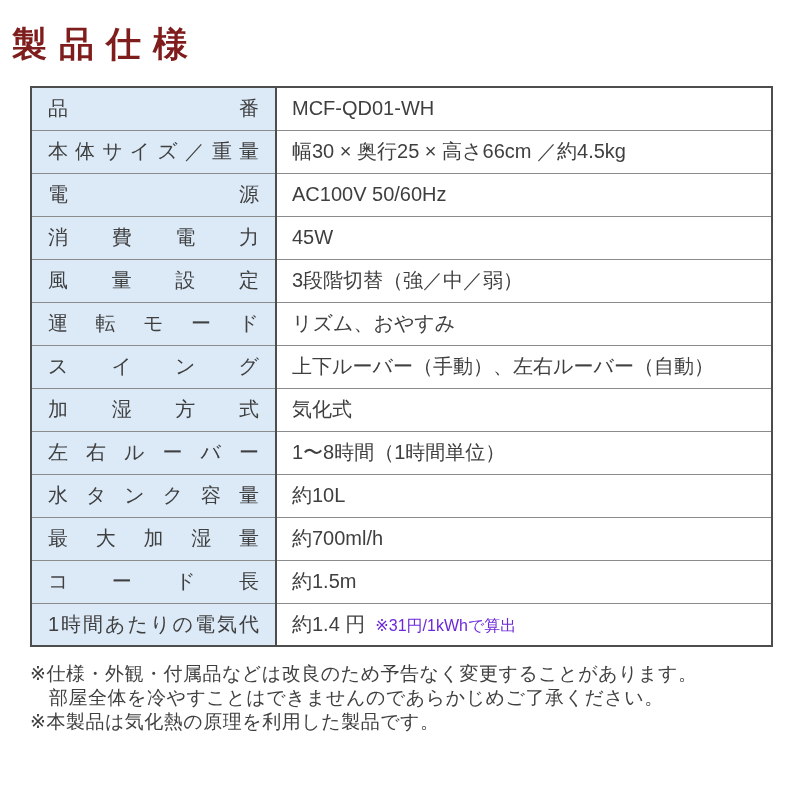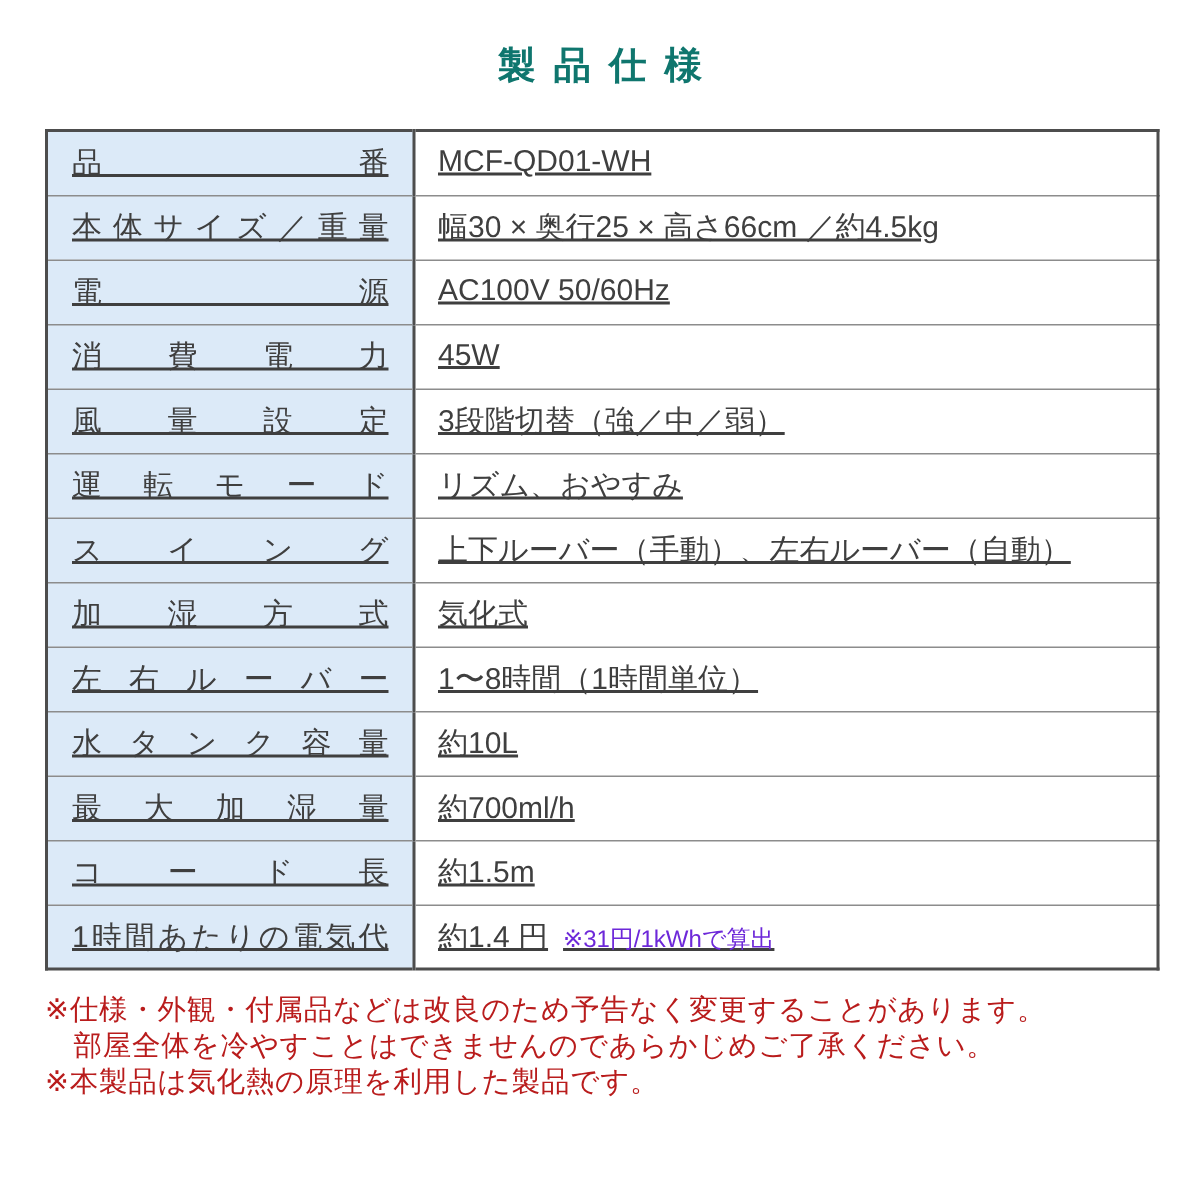--- a/index.html
+++ b/index.html
@@ -9,44 +9,43 @@
     background: #ffffff;
     font-family: "Liberation Sans", "DejaVu Sans", sans-serif;
     overflow: hidden;
   }
   .page {
     width: 800px;
     height: 800px;
     padding-top: 22px;
   }
   .page-title {
-    text-align: center;
-    font-size: 25px;
+    text-align: left;
+    font-size: 35px;
     font-weight: bold;
-    color: #0f766e;
+    color: #7f1d1d;
     letter-spacing: 12px;
     text-indent: 12px;
     line-height: 44px;
     margin-bottom: 20px;
   }
   table.spec-table {
     border-collapse: collapse;
     table-layout: fixed;
     width: 743px;
     margin-left: 30px;
     border: 2px solid #4d4d4d;
   }
   table.spec-table th,
   table.spec-table td {
     border: 1px solid #8c8c8c;
     height: 43px;
     vertical-align: middle;
     font-weight: normal;
     color: #3f3f3f;
-    text-decoration: underline;
   }
   table.spec-table th {
     width: 245px;
     background: #dceaf8;
     border-right: 2px solid #4d4d4d;
     font-size: 20px;
     padding: 0 16px;
     text-align: justify;
     text-align-last: justify;
   }
@@ -57,21 +56,21 @@
     white-space: nowrap;
     margin-left: 43px;
   }
   .value-note {
     font-size: 16px;
     margin-left: 10px;
     color: #6d28d9;
   }
   .footer-notes {
     margin: 15px 0 0 30px;
-    color: #b91c1c;
+    color: #404040;
     font-size: 19px;
     line-height: 24px;
     letter-spacing: 0.5px;
   }
   .footer-line.indented { padding-left: 19px; }
 </style>
 </head>
 <body>
 
 <div class="page">

